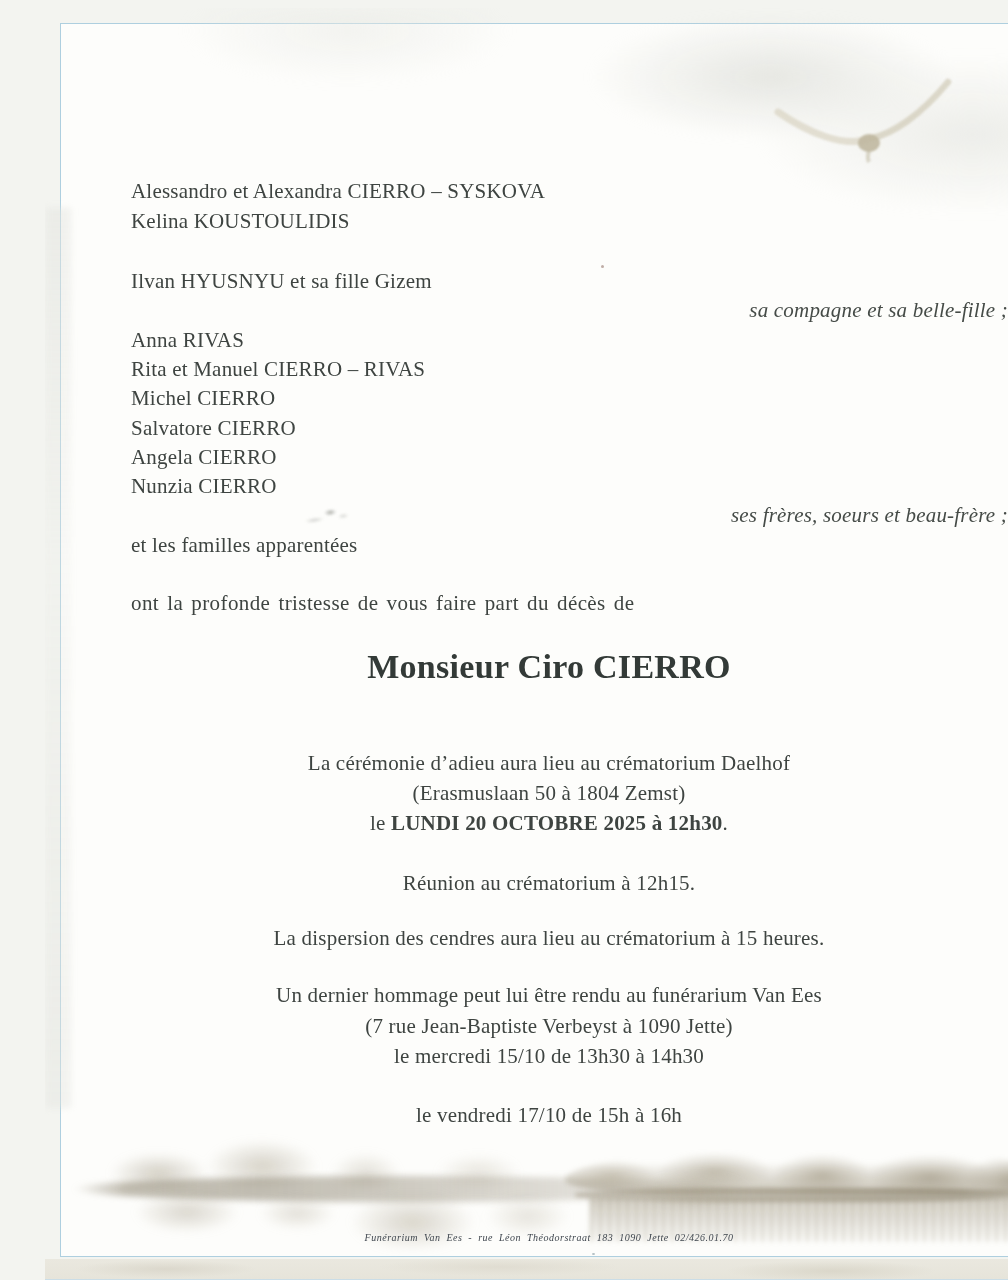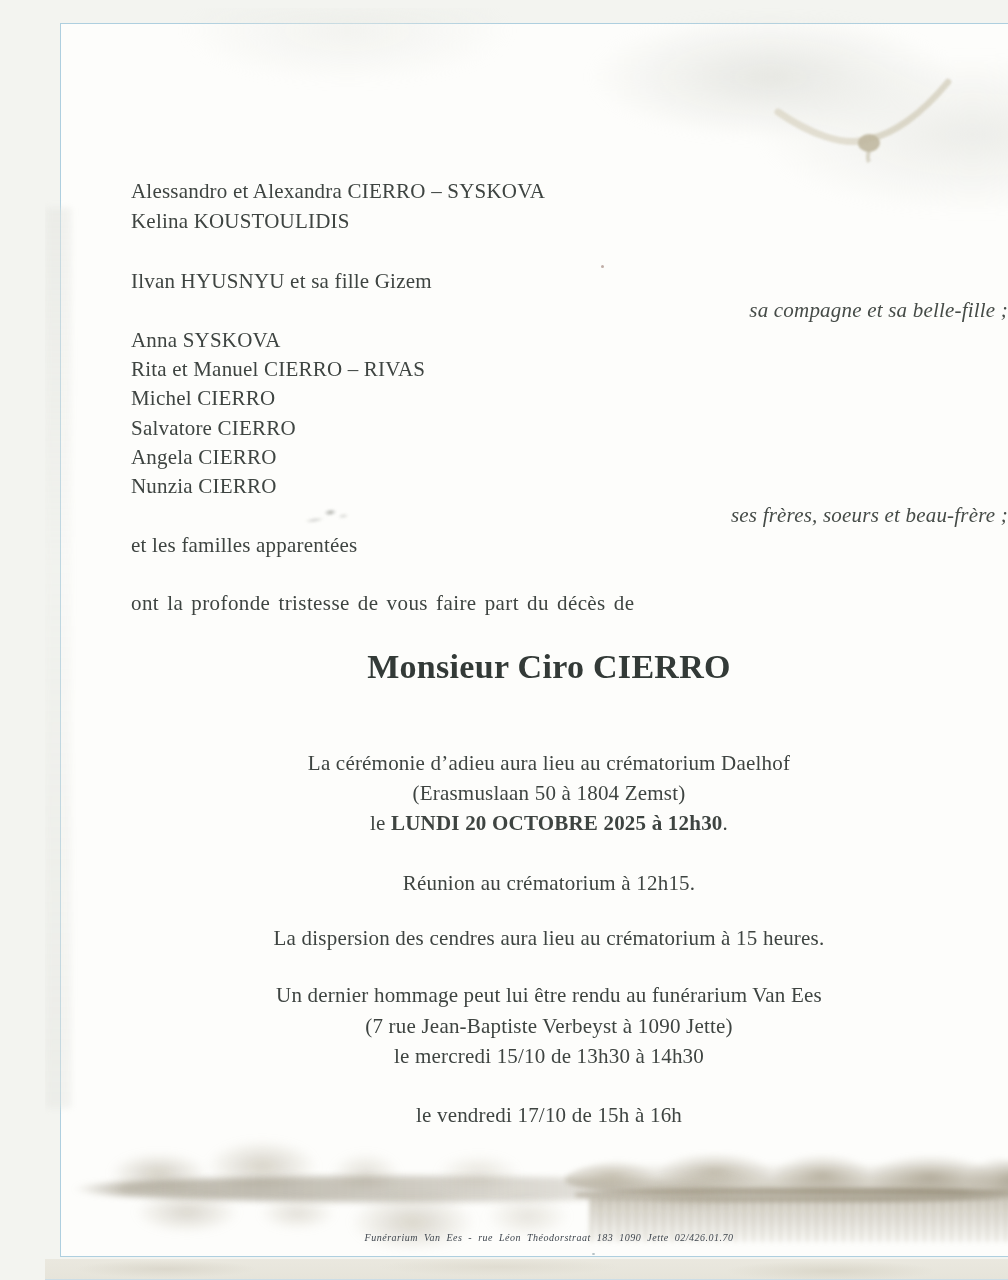--- a/index.html
+++ b/index.html
@@ -151,21 +151,21 @@
     <ellipse cx="101" cy="69" rx="11" ry="9" fill="#b2a98c" opacity="0.9"></ellipse>
     <path d="M101,77 C99,83 100,86 101,88" stroke="#b2a98c" stroke-width="4" fill="none" opacity="0.55"></path>
   </svg>
 
   <div class="tline tleft" style="top:170px">Alessandro et Alexandra CIERRO – SYSKOVA</div>
   <div class="tline tleft" style="top:200px">Kelina KOUSTOULIDIS</div>
 
   <div class="tline tleft" style="top:260px">Ilvan HYUSNYU et sa fille Gizem</div>
   <div class="tline tright" style="top:289px">sa compagne et sa belle-fille ;</div>
 
-  <div class="tline tleft" style="top:319px">Anna SYSKOVA</div>
+  <div class="tline tleft" style="top:319px">Anna RIVAS</div>
   <div class="tline tleft" style="top:348px">Rita et Manuel CIERRO – RIVAS</div>
   <div class="tline tleft" style="top:377px">Michel CIERRO</div>
   <div class="tline tleft" style="top:407px">Salvatore CIERRO</div>
   <div class="tline tleft" style="top:436px">Angela CIERRO</div>
   <div class="tline tleft" style="top:465px">Nunzia CIERRO</div>
   <div class="tline tright" style="top:494px">ses frères, soeurs et beau-frère ;</div>
 
   <div class="tline tleft announce" style="top:582px">ont la profonde tristesse de vous faire part du décès de</div>
 
   <div class="tline tleft" style="top:524px">et les familles apparentées</div>

